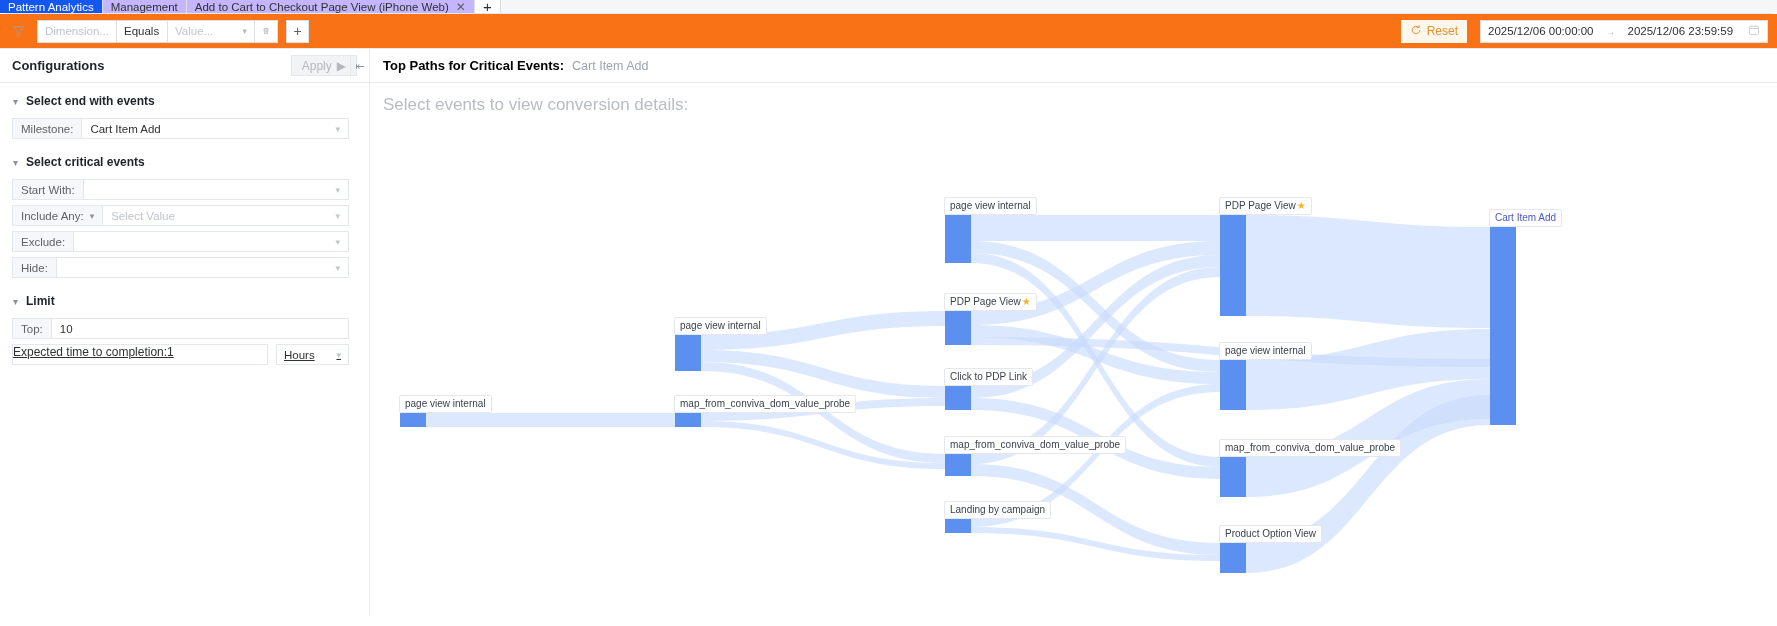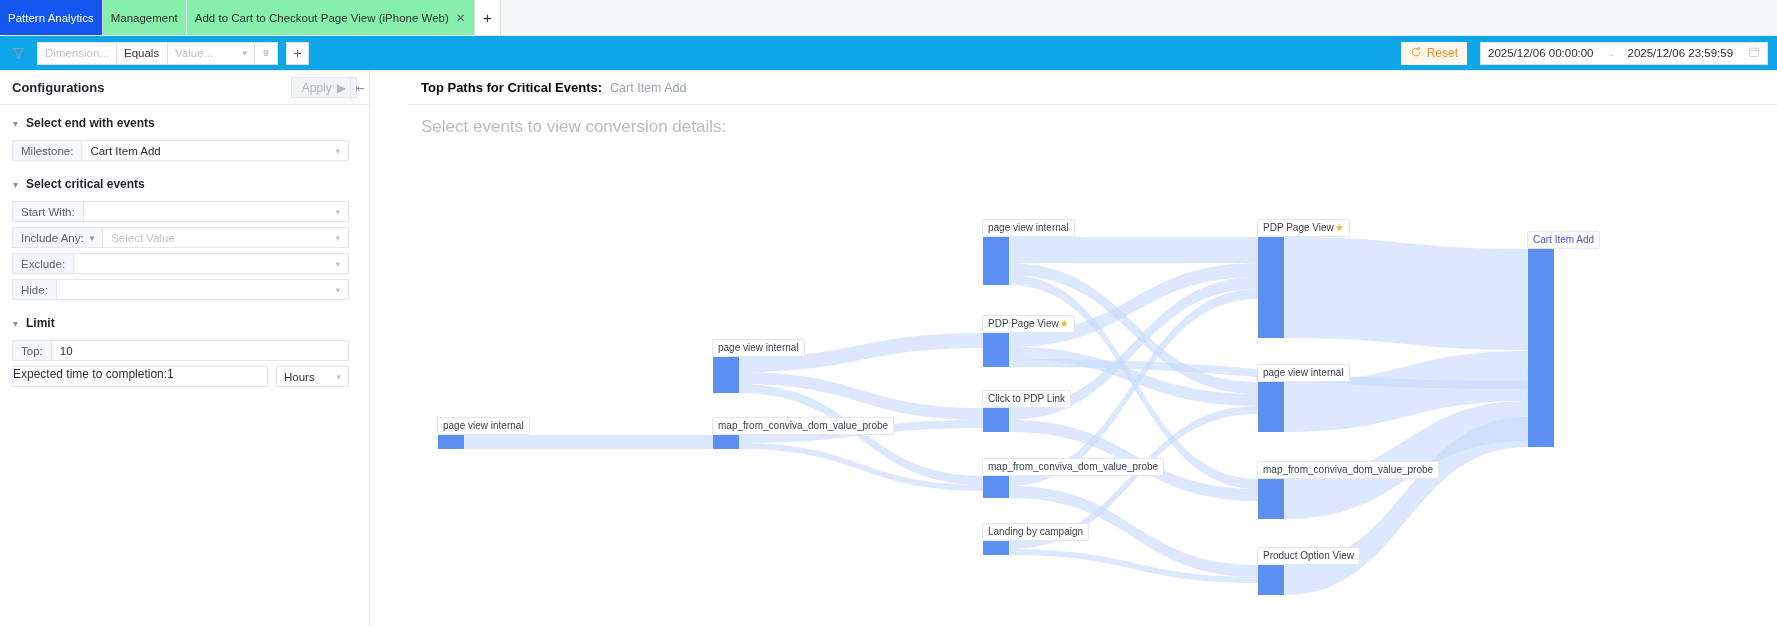--- a/index.html
+++ b/index.html
@@ -9,31 +9,31 @@
     background: #ffffff;
     font-family: "Liberation Sans", sans-serif;
     font-size: 12px;
     color: #303133;
     overflow: hidden;
   }
 
   
   .tabbar {
     display: flex; align-items: stretch;
-    height: 36px;
+    height: 14px;
     background: #f5f6f8;
     border-bottom: 1px solid #e4e7ed;
     font-size: 11.5px;
     border-radius: 7px;
   }
   .tab {
     display: flex; align-items: center;
     padding: 0 8px;
     border-right: 1px solid #dcdfe6;
-    background: #86efac;
+    background: #c4b5fd;
     color: #303133;
     white-space: nowrap;
     cursor: pointer;
   }
   .tab.active {
     background: #1456f0;
     color: #ffffff;
     font-weight: normal;
   }
   .tab .close {
@@ -46,21 +46,21 @@
     border-right: 1px solid #dcdfe6;
     color: #303133; font-size: 15px; cursor: pointer;
   }
   .tabbar-rest { flex: 1; background: #f5f6f8; }
 
   
   .filterbar {
     display: flex; align-items: center;
     height: 35px;
     padding: 0 9px;
-    background: #0ea5e9;
+    background: #f97316;
     border-bottom: 1px solid #e8eaee;
   }
   .funnel-ico { width: 18px; margin-right: 10px; display:flex; align-items:center; justify-content:center; }
   .ctl {
     height: 23px;
     border: 1px solid #dcdfe6;
     background: #fff;
     display: flex; align-items: center;
     padding: 0 7px;
     font-size: 11.5px;
@@ -92,21 +92,21 @@
     display:flex; align-items:center;
     height: 23px; width: 288px;
     border: 1px solid #dcdfe6; background:#fff;
     padding: 0 7px; font-size: 11.5px; color: #303133;
     cursor: pointer;
   }
   .daterange .arrow { flex: 0 0 auto; margin: 0 12px; color:#b4b8c0; font-size: 10px;}
   .daterange .cal { margin-left: auto; color:#c0c4cc; }
 
   
-  .body { display: flex; height: calc(626px - 24px - 36px); gap: 38px; }
+  .body { display: flex; height: calc(626px - 24px - 36px); }
 
   
   .cfg {
     width: 370px; flex: 0 0 370px;
     border-right: 1px solid #e8eaee;
     background: #fff;
     position: relative;
   }
   .cfg-head {
     height: 34px;
@@ -153,21 +153,21 @@
   .row .fld {
     flex: 1;
     display:flex; align-items:center;
     padding: 0 8px;
     background:#fff;
     color: #303133; font-size: 11.5px;
     overflow: hidden; white-space: nowrap;
   }
   .row .fld.ph { color: #c0c4cc; }
   .row .caret { margin-left:auto; color:#c0c4cc; font-size:9px; padding-left:6px;}
-  .row2 { display:flex; margin: 5px 20px 5px 12px; gap: 8px; align-items: stretch; }
+  .row2 { display:flex; margin: 5px 20px 5px 12px; gap: 8px; align-items: stretch; text-decoration: underline; }
   .row2 .grp { display:flex; border:1px solid #e4e7ed; height:21px; flex:1; }
   .row2 .unit {
     display:flex; align-items:center; justify-content:space-between;
     width: 73px; height: 21px;
     border: 1px solid #e4e7ed; background:#fff;
     padding: 0 7px; font-size: 11.5px; color:#303133;
   }
   .row2 .unit .caret { color:#c0c4cc; font-size:9px; }
 
   

